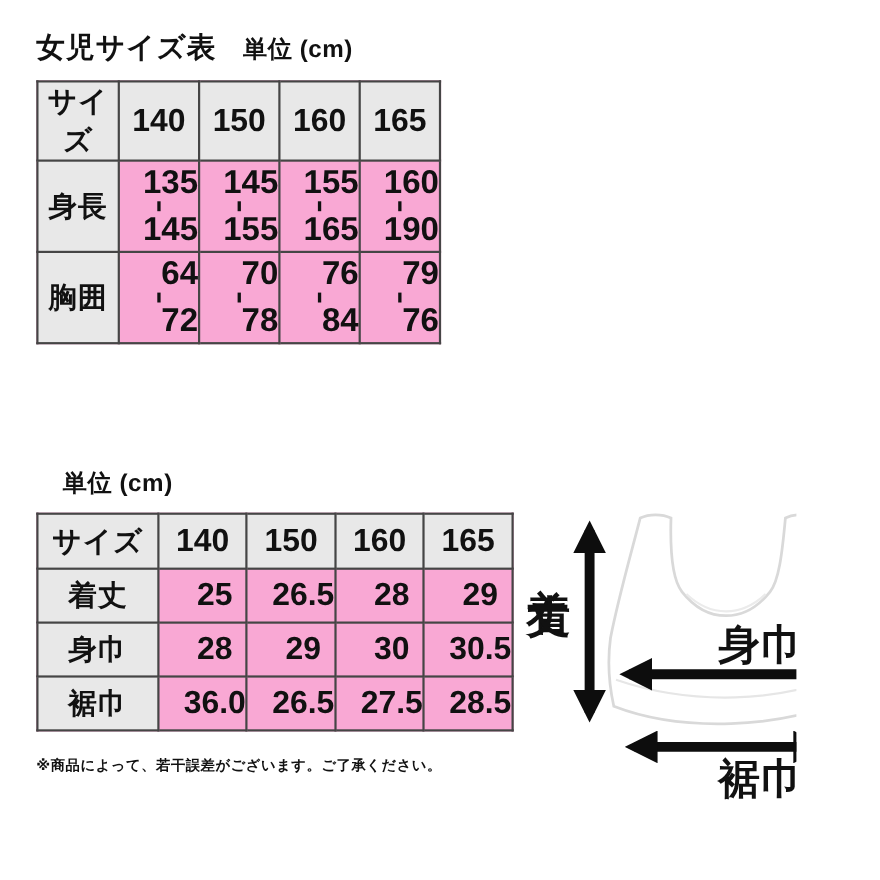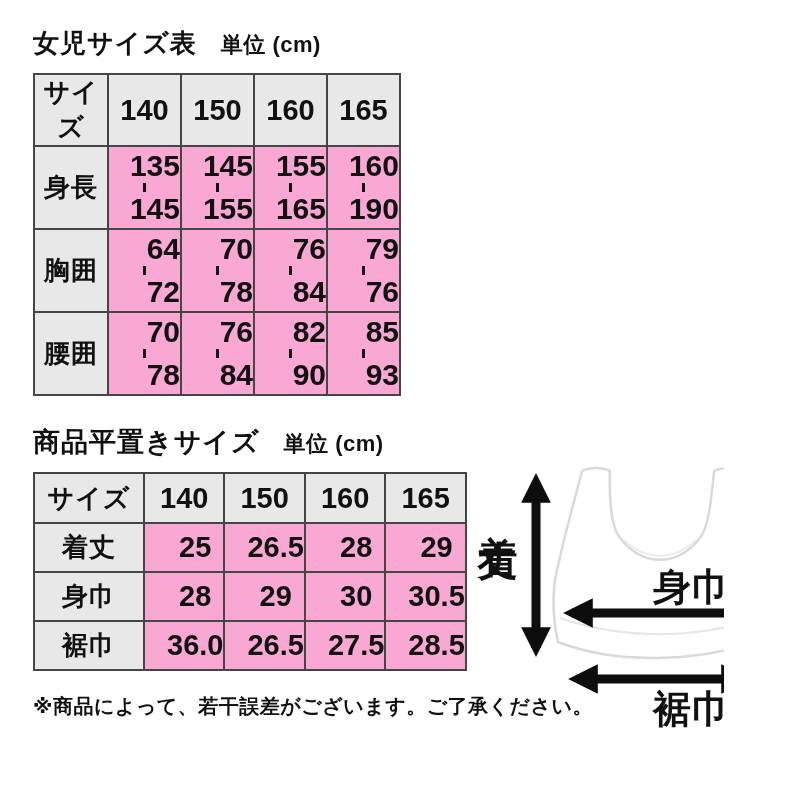--- a/index.html
+++ b/index.html
@@ -38,21 +38,21 @@
   .t2 tr.body { height:49px; }
 
   th.corner { font-size:26px; letter-spacing:1px; }
   th.hnum   { font-size:29px; }
   th.rlab   { font-size:26px; letter-spacing:1px; }
 
   .t1 td .num { display:block; font-size:30px; line-height:1.0;text-align:right; }
   .t1 td .dash { display:block; width:3px; height:9px; background:#111; margin:2px auto; }
   .t2 td { font-size:29px;padding-left:22px; }
 
-  .note { margin-top:22px; font-size:20px; letter-spacing:0.5px; white-space:nowrap; }
+  .note { margin-top:22px; font-size:13px; letter-spacing:0.5px; white-space:nowrap; }
 
   .diagram { position:absolute; left:470px; top:440px; width:330px; height:320px; }
   .diagram svg { position:absolute; left:0; top:0; }
   .vlabel {
     position:absolute; left:8px; top:62px;
     writing-mode:vertical-rl; text-orientation:upright;
     font-size:40px; line-height:1; letter-spacing:6px;
   }
   .wlab  { position:absolute; left:183px; top:128px; font-size:38px; line-height:1; letter-spacing:1px; }
   .hemlab{ position:absolute; left:183px; top:250px; font-size:38px; line-height:1; letter-spacing:1px; }
@@ -122,50 +122,26 @@
           <span class="num">76</span>
           <span class="dash"></span>
           <span class="num">84</span>
         </td>
         <td>
           <span class="num">79</span>
           <span class="dash"></span>
           <span class="num">76</span>
         </td>
       </tr>
-      <tr class="body">
-        <th class="rlab">腰囲</th>
-        <td>
-          <span class="num">70</span>
-          <span class="dash"></span>
-          <span class="num">78</span>
-        </td>
-        <td>
-          <span class="num">76</span>
-          <span class="dash"></span>
-          <span class="num">84</span>
-        </td>
-        <td>
-          <span class="num">82</span>
-          <span class="dash"></span>
-          <span class="num">90</span>
-        </td>
-        <td>
-          <span class="num">85</span>
-          <span class="dash"></span>
-          <span class="num">93</span>
-        </td>
-      </tr>
     </tbody>
       </table>
   </section>
 
   <section class="sec" id="sec-flat">
     <div class="title-row">
-      <span class="tbl-title">商品平置きサイズ</span>
       <span class="unit">単位 (cm)</span>
     </div>
     <table class="t2">
       <colgroup>
           <col class="c0">
           <col class="cn">
           <col class="cn">
           <col class="cn">
           <col class="cn">
         </colgroup>

